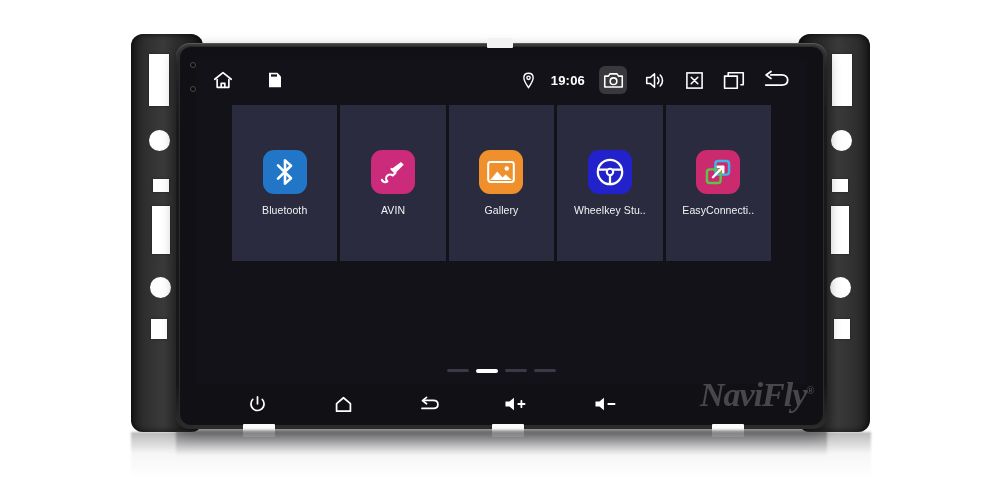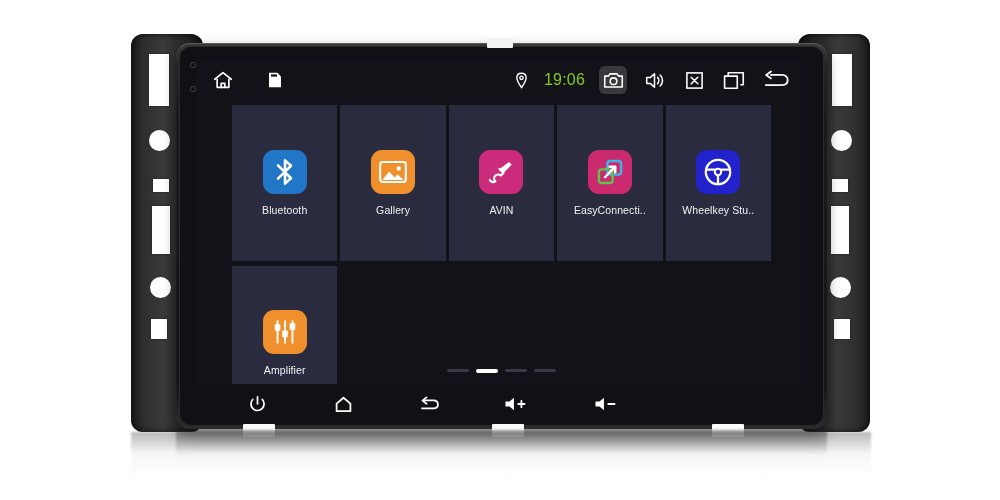--- a/index.html
+++ b/index.html
@@ -116,21 +116,21 @@
     width: 26px; height: 26px;
     color: #ffffff;
   }
   .sb-icon svg { display:block; }
   .sb-icon.highlight {
     background: rgba(255,255,255,.16);
     border-radius: 6px;
     width: 28px; height: 28px;
   }
   .sb-time {
-    color:#84cc16; font-size: 16px; font-weight: normal;
+    color:#ffffff; font-size: 13px; font-weight: bold;
     letter-spacing: .2px;
   }
   .sb-pin { color:#fff; }
 
   
   .grid {
     position: absolute;
     left: 0; top: 42px;
     width: 611px; height: 324px;
     display: grid;
@@ -330,78 +330,63 @@
             <path d="M4 8.4 17 21.2 11 26.6V3.4l6 5.4L4 21.6"></path>
           </svg>
         </div>
         <div class="lbl">Bluetooth</div>
       </div>
 
 
 
 
       <div class="tile">
+        <div class="badge" style="background:#cc2a7b">
+          <svg width="30" height="30" viewBox="0 0 32 32">
+            <path d="M24.6 5.4 27.4 8.2 18.6 17l-4.2-4.2z" fill="#fff"></path>
+            <path d="M14.4 12.8 18.6 17l-2.8 2.8a4.2 4.2 0 0 0-5.8 6.2c-2.2 1.6-5.2.6-5.8-1.6" fill="none" stroke="#fff" stroke-width="2.3" stroke-linejoin="round" stroke-linecap="round"></path>
+          </svg>
+        </div>
+        <div class="lbl">AVIN</div>
+      </div>
+
+      <div class="tile">
         <div class="badge" style="background:#f0902c">
           <svg width="30" height="26" viewBox="0 0 32 28">
             <rect x="2.2" y="3.2" width="27.6" height="21.6" rx="2.6" fill="none" stroke="#fff" stroke-width="2.2"></rect>
             <circle cx="22.2" cy="10.2" r="2.4" fill="#fff"></circle>
             <path d="M4.4 22.6 12 13.4l5.6 6.4 3.4-3.2 6.6 6z" fill="#fff"></path>
           </svg>
         </div>
         <div class="lbl">Gallery</div>
       </div>
 
       <div class="tile">
-        <div class="badge" style="background:#cc2a7b">
+        <div class="badge" style="background:#2222cc">
           <svg width="30" height="30" viewBox="0 0 32 32">
-            <path d="M24.6 5.4 27.4 8.2 18.6 17l-4.2-4.2z" fill="#fff"></path>
-            <path d="M14.4 12.8 18.6 17l-2.8 2.8a4.2 4.2 0 0 0-5.8 6.2c-2.2 1.6-5.2.6-5.8-1.6" fill="none" stroke="#fff" stroke-width="2.3" stroke-linejoin="round" stroke-linecap="round"></path>
-          </svg>
-        </div>
-        <div class="lbl">AVIN</div>
+            <circle cx="16" cy="16" r="13" fill="none" stroke="#fff" stroke-width="2.4"></circle>
+            <circle cx="16" cy="16" r="3.4" fill="none" stroke="#fff" stroke-width="2.2"></circle>
+            <path d="M4 13.4h8.8M19.2 13.4H28M16 19.4V29" stroke="#fff" stroke-width="2.4" stroke-linecap="round"></path>
+          </svg>
+        </div>
+        <div class="lbl">Wheelkey Stu..</div>
       </div>
 
       <div class="tile">
         <div class="badge" style="background:#cc2a6e">
           <svg width="30" height="30" viewBox="0 0 32 32">
             <rect x="13.2" y="4.2" width="14.6" height="14.6" rx="3" fill="none" stroke="#39b6ea" stroke-width="2.6"></rect>
             <rect x="4.2" y="13.2" width="14.6" height="14.6" rx="3" fill="none" stroke="#5fc24a" stroke-width="2.6"></rect>
             <path d="M10.6 21.6 21.4 10.6" stroke="#fff" stroke-width="2.6" stroke-linecap="round"></path>
             <path d="M21.6 16.4V10.4h-6" fill="none" stroke="#fff" stroke-width="2.6" stroke-linejoin="round" stroke-linecap="round"></path>
           </svg>
         </div>
         <div class="lbl">EasyConnecti..</div>
       </div>
 
-      <div class="tile">
-        <div class="badge" style="background:#2222cc">
-          <svg width="30" height="30" viewBox="0 0 32 32">
-            <circle cx="16" cy="16" r="13" fill="none" stroke="#fff" stroke-width="2.4"></circle>
-            <circle cx="16" cy="16" r="3.4" fill="none" stroke="#fff" stroke-width="2.2"></circle>
-            <path d="M4 13.4h8.8M19.2 13.4H28M16 19.4V29" stroke="#fff" stroke-width="2.4" stroke-linecap="round"></path>
-          </svg>
-        </div>
-        <div class="lbl">Wheelkey Stu..</div>
-      </div>
-
-      <div class="tile">
-        <div class="badge" style="background:#f0902c">
-          <svg width="30" height="28" viewBox="0 0 32 30">
-            <g stroke="#fff" stroke-width="2" stroke-linecap="round">
-              <path d="M8 3.4v23.2"></path>
-                <path d="M16 3.4v23.2"></path>
-                <path d="M24 3.4v23.2"></path>
-            </g>
-            <rect x="5" y="6.4" width="6" height="7.4" rx="1.4" fill="#fff"></rect>
-            <rect x="13" y="13.4" width="6" height="7.4" rx="1.4" fill="#fff"></rect>
-            <rect x="21" y="5.4" width="6" height="7.4" rx="1.4" fill="#fff"></rect>
-          </svg>
-        </div>
-        <div class="lbl">Amplifier</div>
-      </div>
 
 
     </div>
 
     <div class="pager">
       <i></i>
       <i class="on"></i>
       <i></i>
       <i></i>
     </div>
@@ -432,16 +417,19 @@
       </svg>
     </div>
     <div class="hkey" style="width:30px">
       <svg width="28" height="18" viewBox="0 0 30 20">
         <path d="M2.2 7.2h4.4L11.6 3v14L6.6 12.8H2.2z" fill="#fff"></path>
         <path d="M16.4 10h7" stroke="#fff" stroke-width="2" stroke-linecap="round"></path>
       </svg>
     </div>
   </div>
 
+  <div class="watermark">
+    <span>NaviFly</span><sup>®</sup>
+  </div>
 
   <div class="reflection-strip"></div>
   <div class="reflection"></div>
 </div>
 
 </body></html>

